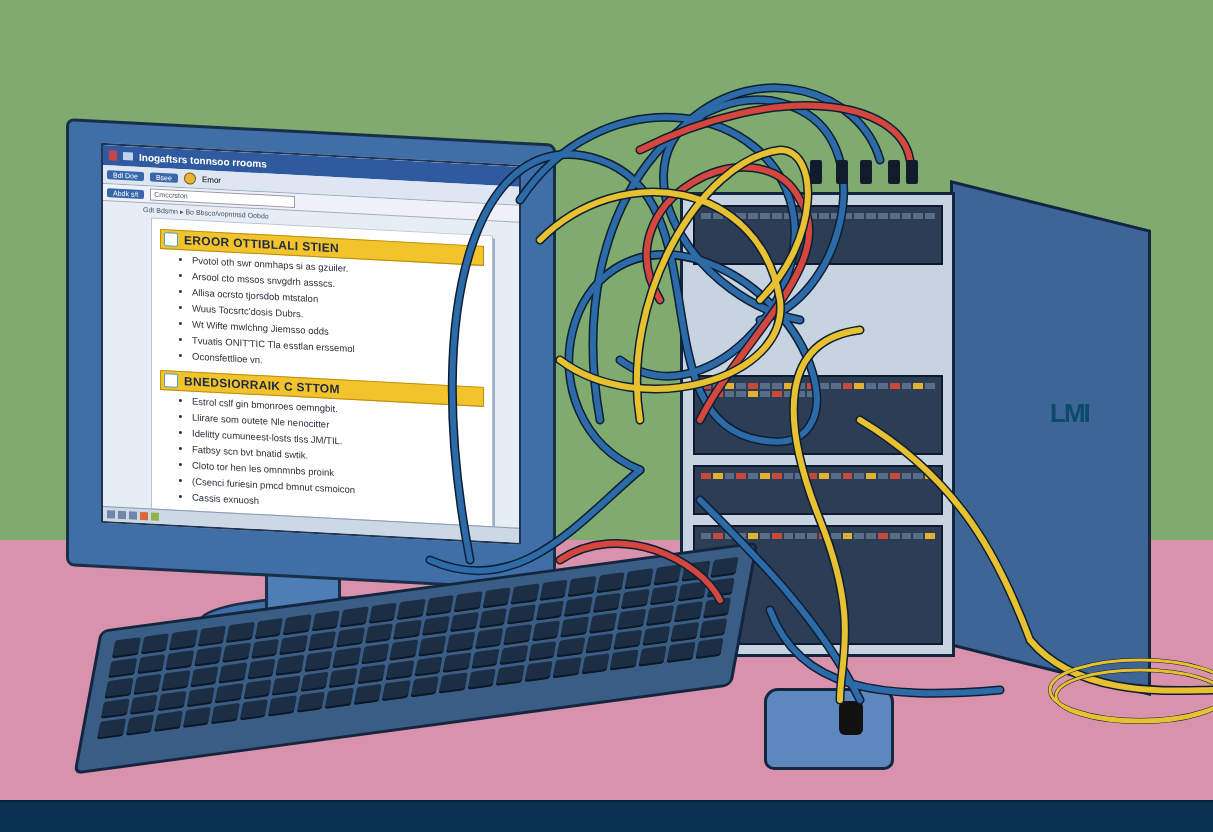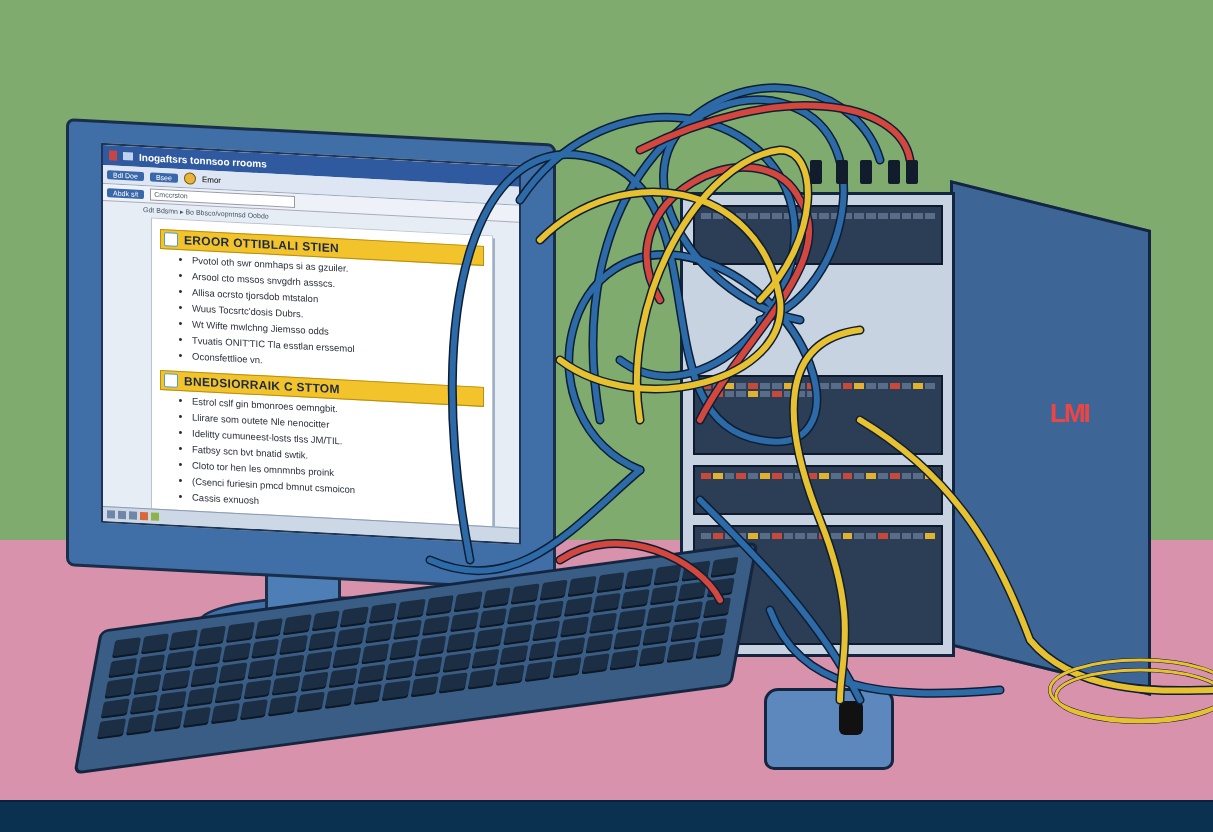--- a/index.html
+++ b/index.html
@@ -36,21 +36,21 @@
   .kbd-inner{position:absolute;left:14px;top:10px;right:14px;bottom:30px;display:grid;grid-template-columns:repeat(22,1fr);gap:3px;}
   .kbd-inner i{background:#1c2e44;border-radius:3px;box-shadow:inset 0 -2px 0 #0c1826;}
   
   .tower-side{position:absolute;left:950px;top:180px;width:195px;height:460px;background:#3d6697;border:3px solid #14263f;transform:skewY(14deg);transform-origin:left top;}
   .tower-front{position:absolute;left:680px;top:192px;width:275px;height:465px;background:#c8d3e2;border:3px solid #14263f;box-sizing:border-box;}
   .bay{position:absolute;left:10px;width:250px;background:#2c3d56;border:2px solid #0f1b2c;box-sizing:border-box;}
   .bay .leds{display:grid;grid-template-columns:repeat(20,1fr);gap:2px;padding:6px;}
   .bay .leds i{height:6px;background:#5a6d88;}
   .bay .leds i.r{background:#c8483a;}
   .bay .leds i.y{background:#e2b12d;}
-  .logo{position:absolute;left:1050px;top:398px;font-size:26px;color:#ef4444;font-weight:bold;letter-spacing:-2px;}
+  .logo{position:absolute;left:1050px;top:398px;font-size:26px;color:#0c4a6e;font-weight:bold;letter-spacing:-2px;}
   .router{position:absolute;left:764px;top:688px;width:124px;height:76px;background:#5d88bd;border:3px solid #14263f;border-radius:14px 14px 10px 10px;}
   .router .slot{position:absolute;left:72px;top:10px;width:24px;height:34px;background:#111;border-radius:6px;}
 </style>
 </head>
 <body>
 
 <div class="bg-wall" style="background:#7fac6e"></div>
 <div class="bg-desk" style="background:#d992ab"></div>
 <div class="bg-floor" style="background:#0b3150"></div>
 

